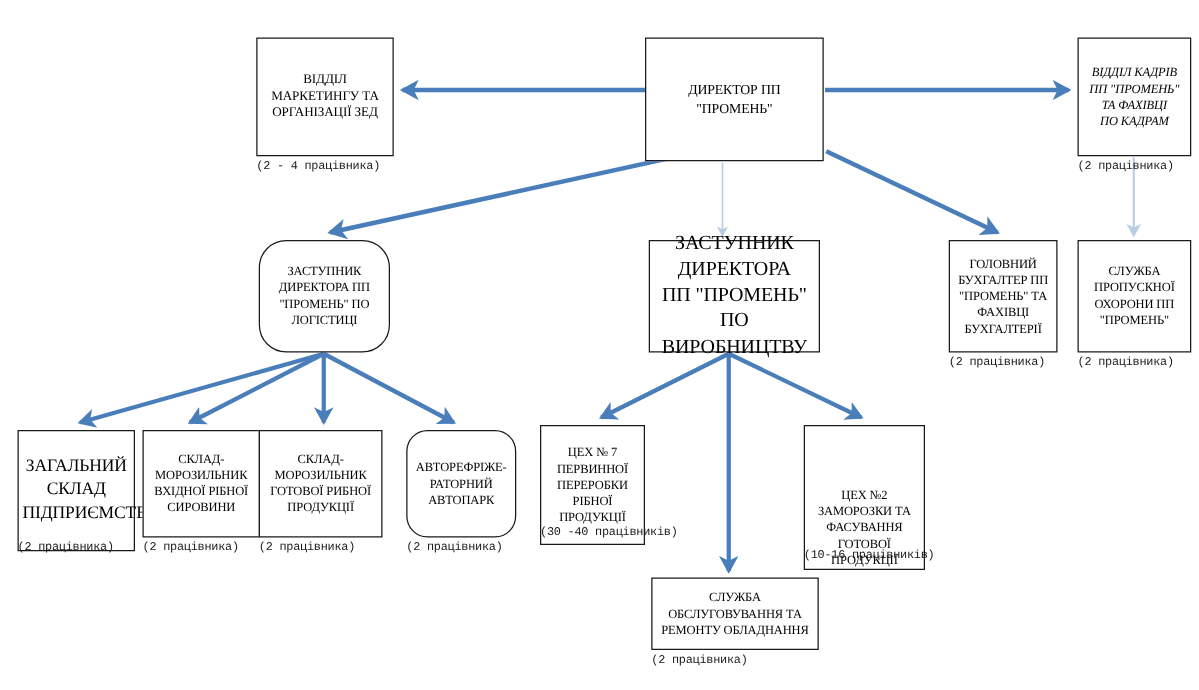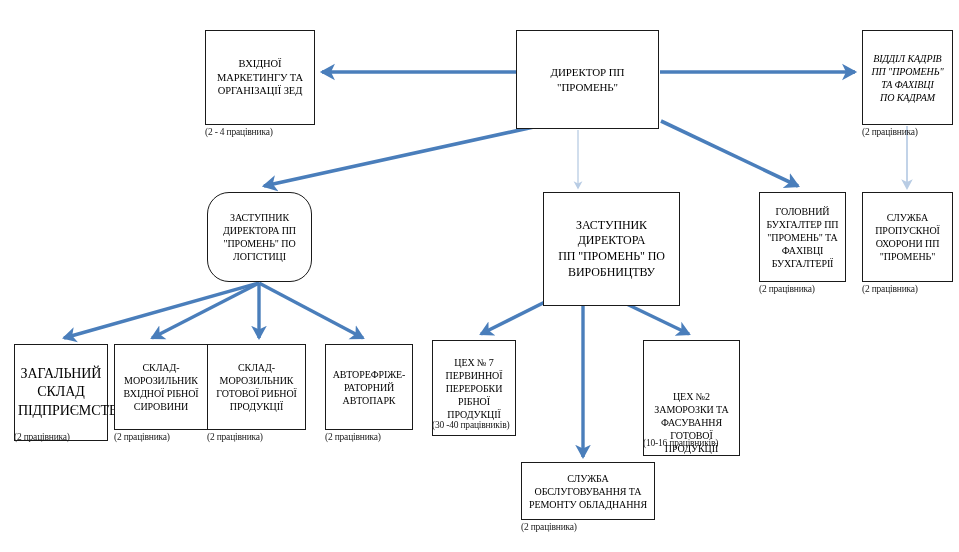--- a/index.html
+++ b/index.html
@@ -43,21 +43,21 @@
     display: block;
     width: 100%;
     padding: 0 3px;
     box-sizing: border-box;
     line-height: 1.30;
     white-space: pre-line;
     letter-spacing: -0.1px;
   }
   .caption {
     position: absolute;
-    font-family: Liberation Serif, serif;
+    font-family: Liberation Mono, monospace;
     font-size: 9.5px;
     color: #1a1a1a;
     white-space: nowrap;
     z-index: 4;
     letter-spacing: -0.2px;
   }
 </style>
 </head>
 <body>
 
@@ -93,42 +93,42 @@
     <line x1="583" y1="283" x2="481" y2="334" stroke="#4A7EBB" stroke-width="3.4" marker-end="url(#head-thick)"></line>
     <line x1="583" y1="283" x2="689" y2="334" stroke="#4A7EBB" stroke-width="3.4" marker-end="url(#head-thick)"></line>
     <line x1="583" y1="283" x2="583" y2="457" stroke="#4A7EBB" stroke-width="3.4" marker-end="url(#head-thick)"></line>
   </svg>
 
   <div class="node" style="left: 516px; top: 30px; width: 143px; height: 99px; font-size: 11px;">
     <span class="txt">ДИРЕКТОР ПП "ПРОМЕНЬ"</span>
   </div>
 
   <div class="node" style="left: 205px; top: 30px; width: 110px; height: 95px; font-size: 10.5px;">
-    <span class="txt">ВХІДНОЇ
+    <span class="txt">ВІДДІЛ
 МАРКЕТИНГУ ТА
 ОРГАНІЗАЦІЇ ЗЕД</span>
   </div>
   <div class="caption" style="left: 205px; top: 127px;">(2 - 4 працівника)</div>
 
   <div class="node" style="left: 862px; top: 30px; width: 91px; height: 95px; font-size: 10px; font-style: italic;">
     <span class="txt">ВІДДІЛ КАДРІВ
 ПП "ПРОМЕНЬ"
 ТА ФАХІВЦІ
 ПО КАДРАМ</span>
   </div>
   <div class="caption" style="left: 862px; top: 127px;">(2 працівника)</div>
 
   <div class="node" style="left: 207px; top: 192px; width: 105px; height: 90px; font-size: 10px; border-radius: 22px;">
     <span class="txt">ЗАСТУПНИК
 ДИРЕКТОРА ПП
 "ПРОМЕНЬ" ПО
 ЛОГІСТИЦІ</span>
   </div>
 
-  <div class="node" style="left: 519px; top: 192px; width: 137px; height: 114px; font-size: 12px; margin-left: 24px;">
+  <div class="node" style="left: 519px; top: 192px; width: 137px; height: 90px; font-size: 16px;">
     <span class="txt">ЗАСТУПНИК ДИРЕКТОРА
 ПП "ПРОМЕНЬ" ПО
 ВИРОБНИЦТВУ</span>
   </div>
 
   <div class="node" style="left: 759px; top: 192px; width: 87px; height: 90px; font-size: 10px;">
     <span class="txt">ГОЛОВНИЙ
 БУХГАЛТЕР ПП
 "ПРОМЕНЬ"  ТА
 ФАХІВЦІ
@@ -160,21 +160,21 @@
   <div class="caption" style="left: 114px; top: 432px;">(2 працівника)</div>
 
   <div class="node" style="left: 207px; top: 344px; width: 99px; height: 86px; font-size: 10px;">
     <span class="txt">СКЛАД-
 МОРОЗИЛЬНИК
 ГОТОВОЇ РИБНОЇ
 ПРОДУКЦІЇ</span>
   </div>
   <div class="caption" style="left: 207px; top: 432px;">(2 працівника)</div>
 
-  <div class="node" style="left: 325px; top: 344px; width: 88px; height: 86px; font-size: 10px;">
+  <div class="node" style="left: 325px; top: 344px; width: 88px; height: 86px; font-size: 10px; border-radius: 17px;">
     <span class="txt">АВТОРЕФРІЖЕ-
 РАТОРНИЙ
 АВТОПАРК</span>
   </div>
   <div class="caption" style="left: 325px; top: 432px;">(2 працівника)</div>
 
   <div class="node" style="left: 432px; top: 340px; width: 84px; height: 96px; font-size: 10px;">
     <span class="txt">ЦЕХ № 7
 ПЕРВИННОЇ
 ПЕРЕРОБКИ

